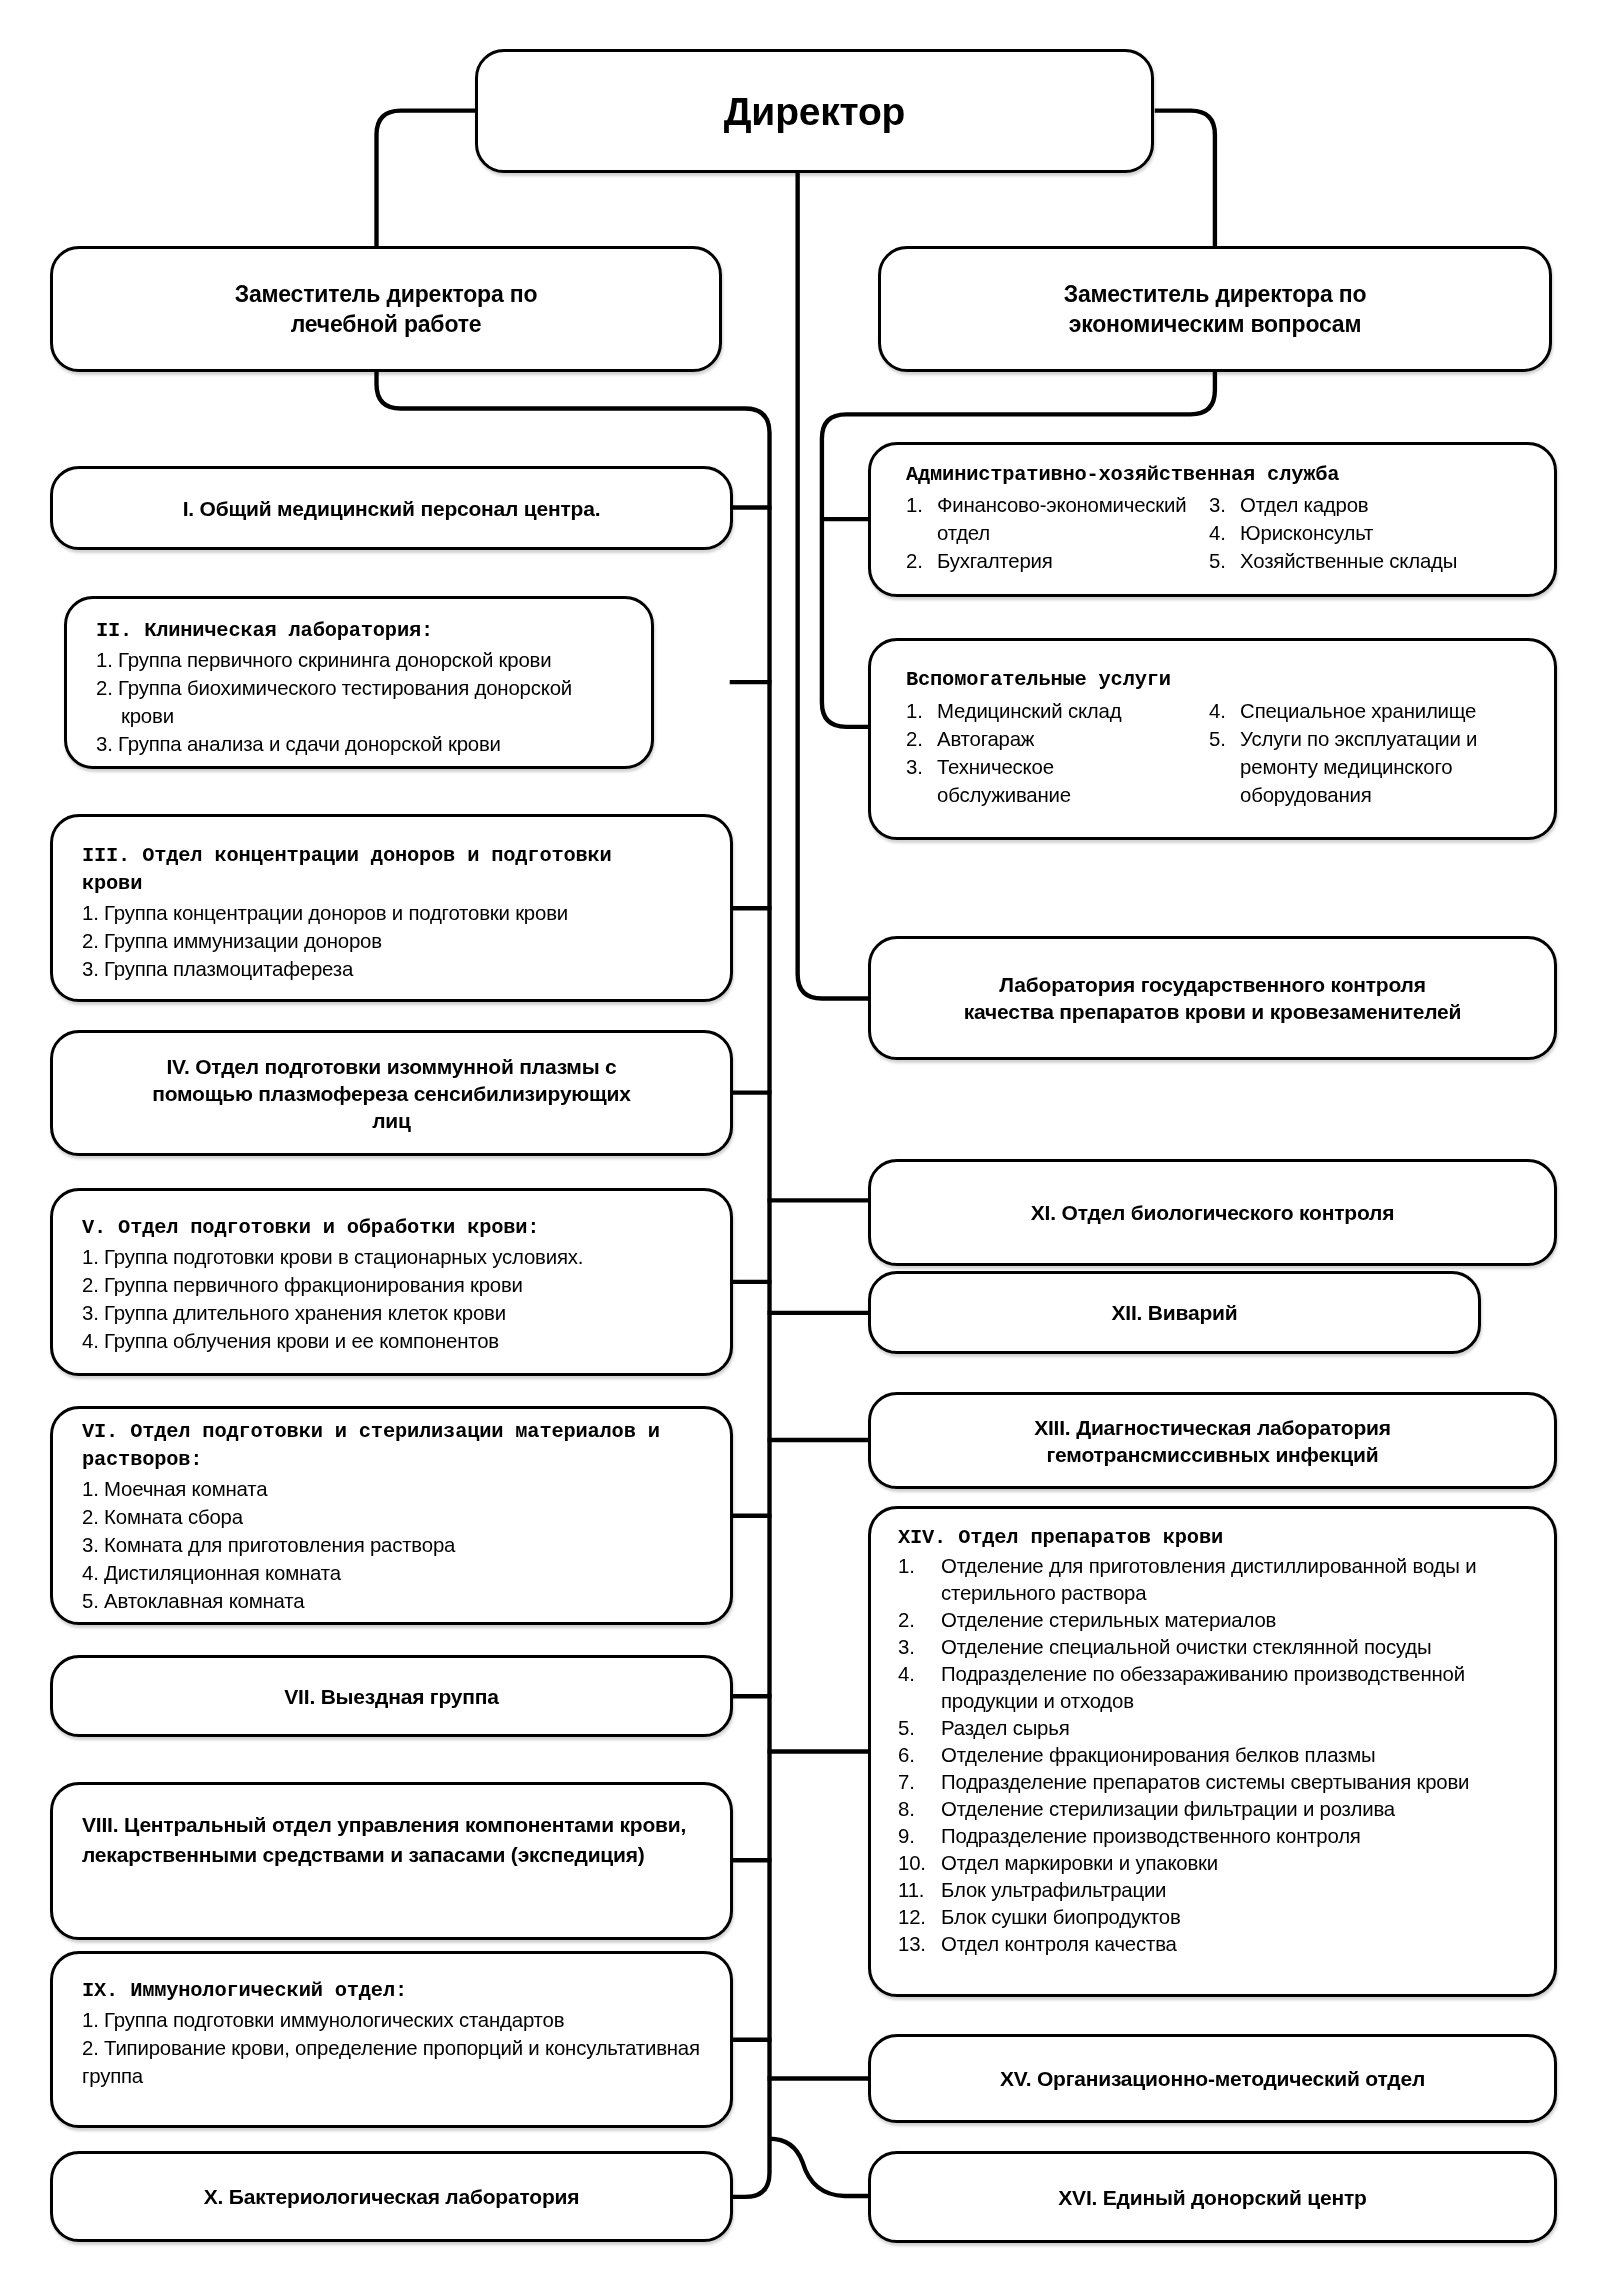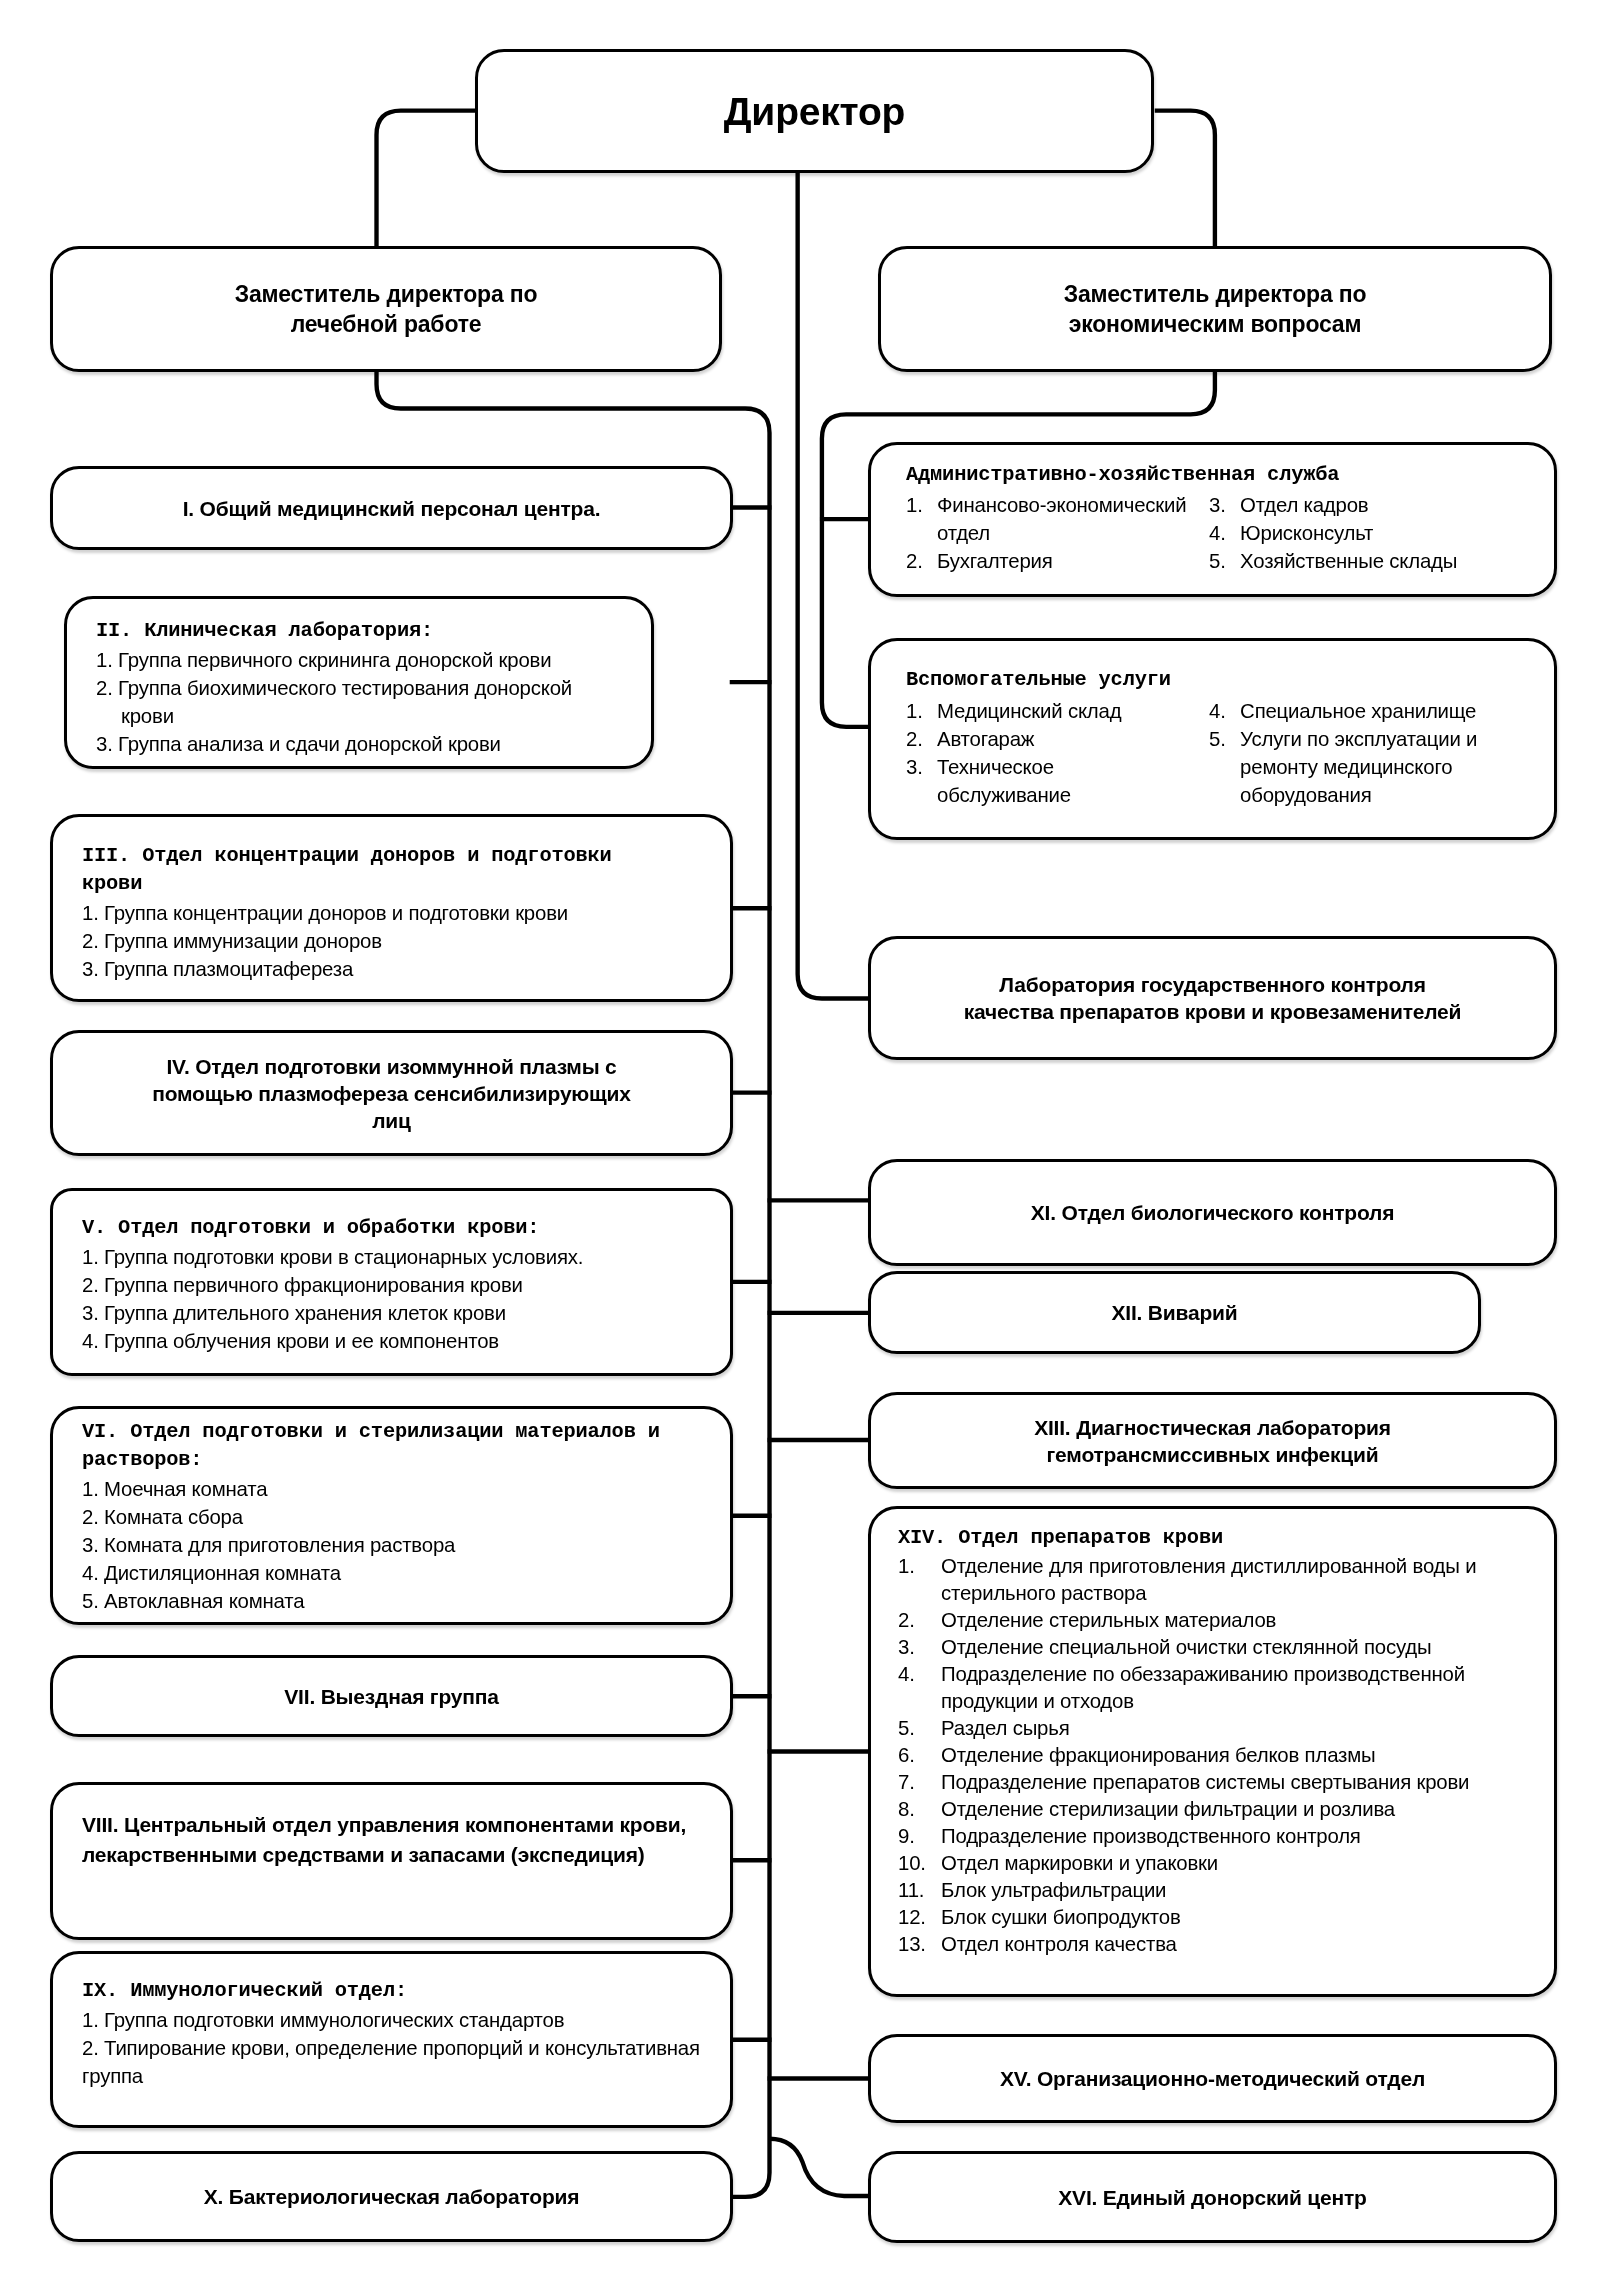--- a/index.html
+++ b/index.html
@@ -85,21 +85,21 @@
     <div class="title" style="max-width:543px;">III. Отдел концентрации доноров и подготовки крови</div>
     <div class="li hang">1. Группа концентрации доноров и подготовки крови</div>
     <div class="li hang">2. Группа иммунизации доноров</div>
     <div class="li hang">3. Группа плазмоцитафереза</div>
   </div>
 
   <div class="box centerbox" style="left:50px; top:1030px; width:683px; height:126px;">
     <span style="display:inline-block; max-width:485px;">IV. Отдел подготовки изоммунной плазмы с помощью плазмофереза сенсибилизирующих лиц</span>
   </div>
 
-  <div class="box listbox" style="left:50px; top:1188px; width:683px; height:188px; padding-top:23px;border-radius:22px;">
+  <div class="box listbox" style="left:50px; top:1188px; width:683px; height:188px; padding-top:23px;">
     <div class="title">V. Отдел подготовки и обработки крови:</div>
     <div class="li hang">1. Группа подготовки крови в стационарных условиях.</div>
     <div class="li hang">2. Группа первичного фракционирования крови</div>
     <div class="li hang">3. Группа длительного хранения клеток крови</div>
     <div class="li hang">4. Группа облучения крови и ее компонентов</div>
   </div>
 
   <div class="box listbox" style="left:50px; top:1406px; width:683px; height:219px; padding-top:9px;">
     <div class="title" style="max-width:582px;">VI. Отдел подготовки и стерилизации материалов и растворов:</div>
     <div class="li hang">1. Моечная комната</div>

